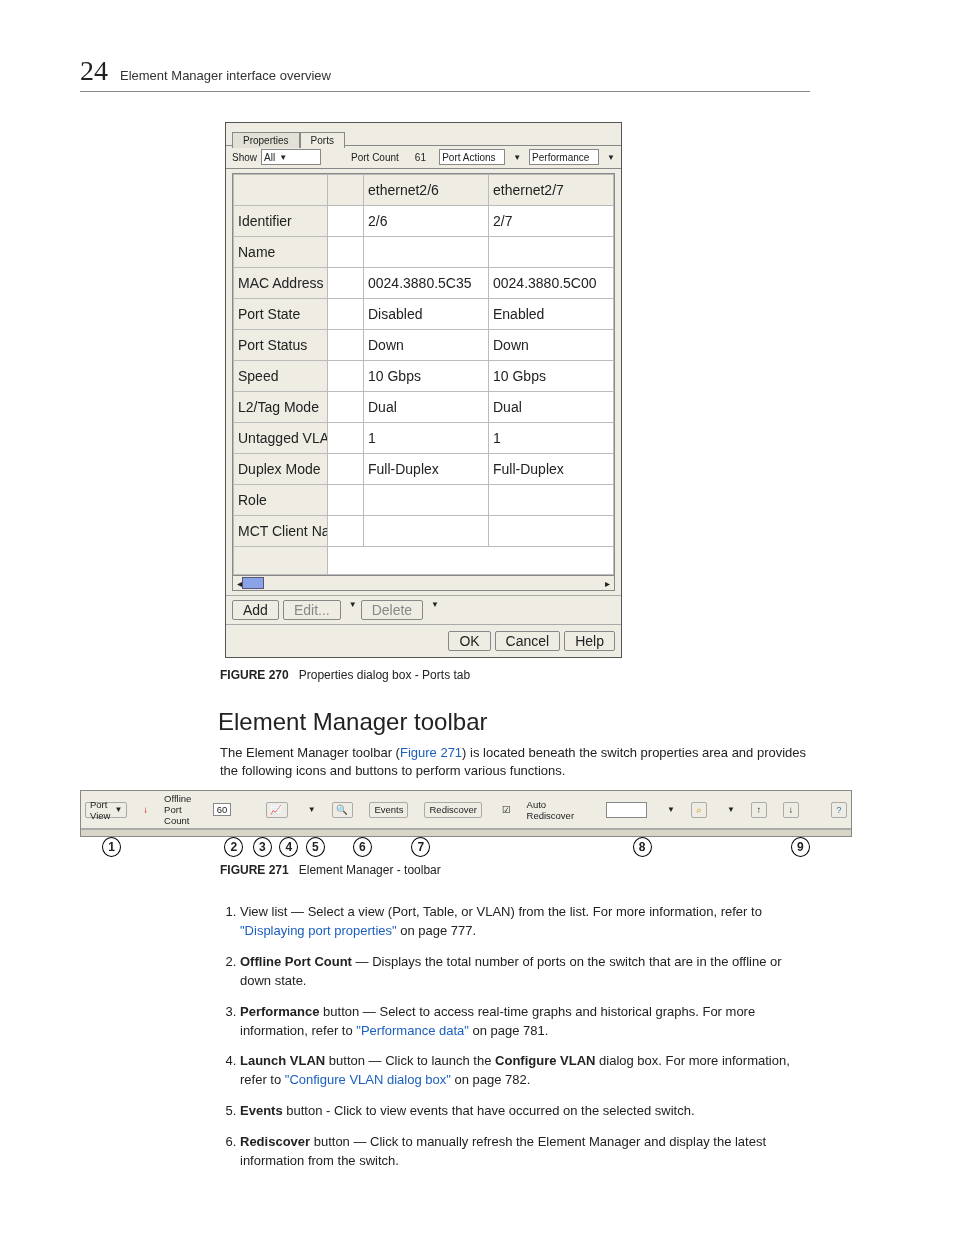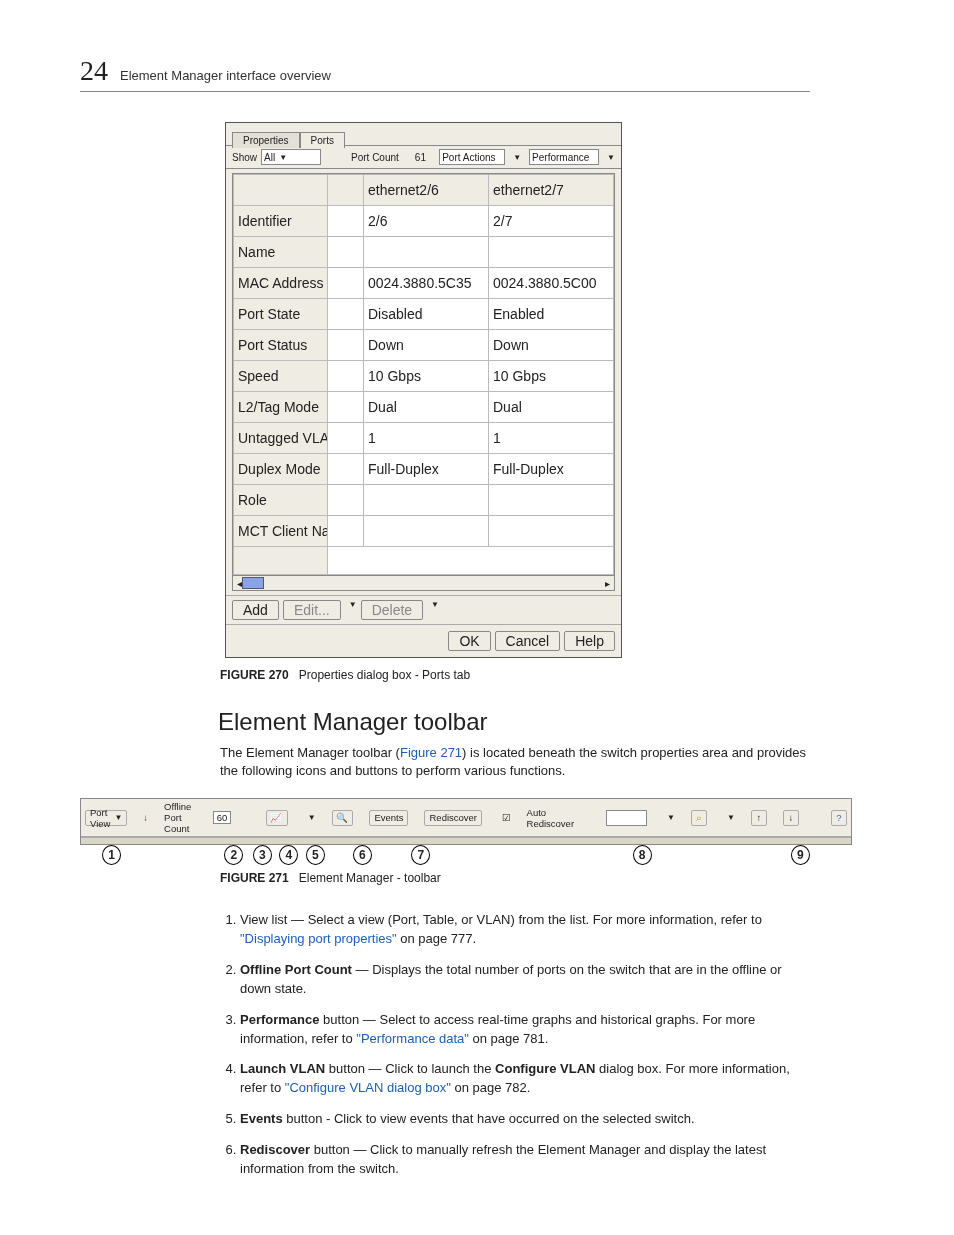--- a/index.html
+++ b/index.html
@@ -123,21 +123,21 @@
   }
   .figcap { font-size: 12px; margin: 10px 0 26px 0; }
   .figcap b { font-weight: bold; }
   .h2 {
     font-family: Arial, sans-serif;
     font-size: 24px;
     font-weight: normal;
     margin: 0 0 8px -2px;
     color: #222;
   }
-  .para { font-size: 13px; line-height: 1.4; margin-bottom: 18px; }
+  .para { font-size: 13px; line-height: 1.4; margin-bottom: 10px; }
   .link { color: #1a5fbf; }
   .toolbarimg {
     margin-left: -140px;
     width: 770px;
     border: 1px solid #888;
     background: #efece4;
     font-size: 9.5px;
     margin-top: 6px;
   }
   .tbrow1 {

